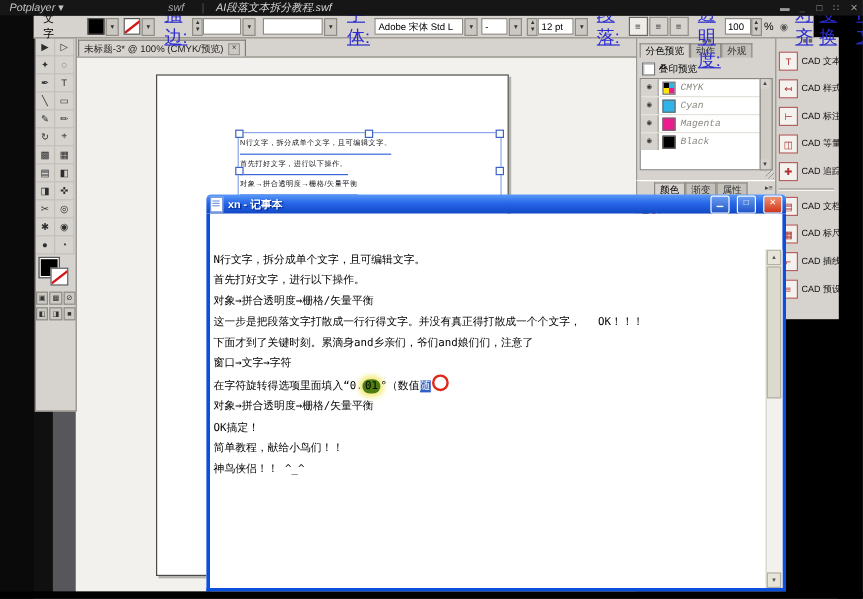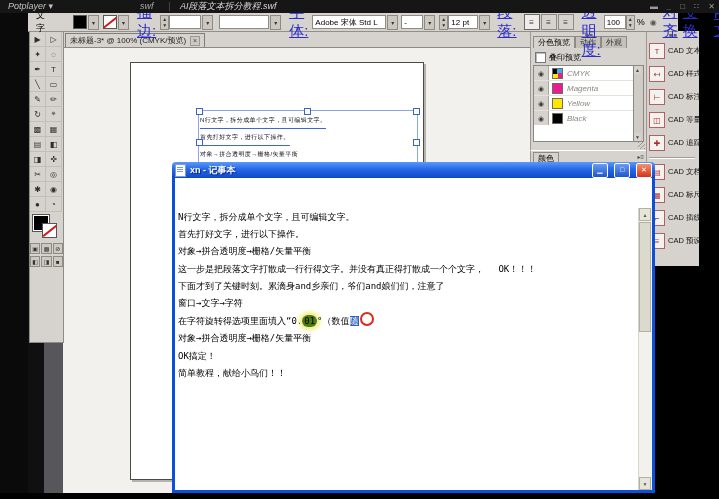--- a/index.html
+++ b/index.html
@@ -58,33 +58,33 @@
   .handle{position:absolute;width:5px;height:5px;background:#fff;border:1px solid #3b62c8;z-index:3;}
   
   .sep-panel{left:530px;top:31px;width:115px;height:119px;background:#d6d3ce;border-left:1px solid #9b9992;font-size:8px;}
   .grip{position:absolute;top:1px;left:54px;color:#666460;font-size:6px;letter-spacing:1px;}
   .ptabs{position:absolute;left:2px;top:4px;display:flex;height:13px;align-items:center;}
   .ptab2{border:1px solid #8e8b85;border-bottom:none;background:#c4c1bb;padding:0 4px;display:flex;align-items:center;color:#333;}
   .ptab2.active{background:#d6d3ce;color:#000;}
   .ov-row{position:absolute;left:4px;top:21px;display:flex;align-items:center;gap:3px;}
   .checkbox{width:9px;height:9px;background:#fff;border:1px solid #777;box-shadow:inset 1px 1px 0 #bbb;}
   .plate-list{position:absolute;left:2px;top:34px;width:102px;height:75px;background:#fff;border:1px solid #8a8882;}
-  .plate-row{height:14px;display:flex;align-items:center;border-bottom:1px solid #e4e2dc;}
+  .plate-row{height:14px;display:flex;align-items:center;border-bottom:1px solid #e4e2dc;font-family:Liberation Mono, monospace;}
   .eye-cell{width:14px;height:14px;background:#d6d3ce;border-right:1px solid #a9a6a0;display:flex;align-items:center;justify-content:center;}
   .eye{font-size:7px;color:#3a3a3a;line-height:7px;}
   .plate-swatch{width:9px;height:9px;border:1px solid #6d6b66;margin:0 4px 0 3px;}
   .plate-swatch.multi{background:conic-gradient(#2fb3e8 0 25%,#ec1c90 0 50%,#ffe600 0 75%,#000 0 100%);}
   .plate-name{font-style:italic;color:#8b8880;font-size:8px;}
   .vsb{position:absolute;right:2px;top:34px;width:9px;height:75px;background:#cfccc6;border:1px solid #8a8882;}
   .vsb .ar{position:absolute;left:0;width:7px;height:8px;background:#d6d3ce;font-size:5px;text-align:center;line-height:8px;color:#444;}
   .resize-grip{position:absolute;right:1px;bottom:1px;width:7px;height:7px;
      background:repeating-linear-gradient(135deg,#9a9790 0 1px,transparent 1px 3px);}
   .color-panel{left:530px;top:150px;width:115px;height:40px;background:#d6d3ce;border-left:1px solid #9b9992;
      border-top:1px solid #fff;font-size:8px;}
-  .cp-tabs{position:absolute;left:2px;top:1px;display:flex;height:12px;flex-direction:column;}
+  .cp-tabs{position:absolute;left:14px;top:1px;display:flex;height:12px;}
   .cp-fill{position:absolute;left:4px;top:16px;width:10px;height:10px;background:#000;border:1px solid #555;}
   .cp-stroke{position:absolute;left:9px;top:21px;width:8px;height:8px;background:#fff;border:1px solid #555;overflow:hidden;}
   .cp-stroke::after{content:"";position:absolute;left:-2px;top:3px;width:14px;height:1.5px;background:#d01818;transform:rotate(-38deg);}
   .slider-row{position:absolute;left:24px;display:flex;align-items:center;gap:3px;height:9px;}
   .slider-label{font-size:7px;width:6px;color:#111;}
   .slider-bar{width:52px;height:4px;border:1px solid #555;}
   .slider-bar.c{background:linear-gradient(to right,#9a9a9a,#050505);}
   .slider-bar.m{background:linear-gradient(to right,#8e4444,#2c0404);}
   .slider-val{width:13px;height:9px;background:#fff;border:1px solid #8e8b85;font-size:7px;display:flex;align-items:center;justify-content:flex-end;padding-right:1px;}
   .pct{font-size:7px;color:#111;}
@@ -304,29 +304,29 @@
       <span class="eye-cell">
           <span class="eye">◉</span>
         </span>
       <span class="plate-swatch multi"></span>
       <span class="plate-name">CMYK</span>
     </div>
     <div class="plate-row">
       <span class="eye-cell">
           <span class="eye">◉</span>
         </span>
-      <span class="plate-swatch" style="background-color: rgb(236, 28, 144);"></span>
-      <span class="plate-name">Magenta</span>
+      <span class="plate-swatch" style="background-color: rgb(47, 179, 232);"></span>
+      <span class="plate-name">Cyan</span>
     </div>
     <div class="plate-row">
       <span class="eye-cell">
           <span class="eye">◉</span>
         </span>
-      <span class="plate-swatch" style="background-color: rgb(255, 230, 0);"></span>
-      <span class="plate-name">Yellow</span>
+      <span class="plate-swatch" style="background-color: rgb(236, 28, 144);"></span>
+      <span class="plate-name">Magenta</span>
     </div>
     <div class="plate-row" style="border-bottom:none">
       <span class="eye-cell">
           <span class="eye">◉</span>
         </span>
       <span class="plate-swatch" style="background-color: rgb(0, 0, 0);"></span>
       <span class="plate-name">Black</span>
     </div>
   </div>
   <div class="vsb">
@@ -415,20 +415,21 @@
       <div>对象→拼合透明度→栅格/矢量平衡</div>
       <div>这一步是把段落文字打散成一行行得文字。并没有真正得打散成一个个文字，　 OK！！！</div>
       <div>下面才到了关键时刻。累滴身and乡亲们，爷们and娘们们，注意了</div>
       <div>窗口→文字→字符</div>
       <div>
         <span>在字符旋转得选项里面填入“0.</span><span class="hl-yellow">01</span><span>°（数值</span><span class="sel-blue">随</span><span class="red-ring"></span>
       </div>
       <div>对象→拼合透明度→栅格/矢量平衡</div>
       <div>OK搞定！</div>
       <div>简单教程，献给小鸟们！！</div>
+      <div>神鸟侠侣！！ ^_^</div>
     </div>
     <div class="np-sb">
       <span class="btn" style="top:0">▲</span>
       <span class="thumb"></span>
       <span class="btn" style="bottom:0">▼</span>
     </div>
   </div>
 </div>
 
 </body></html>

